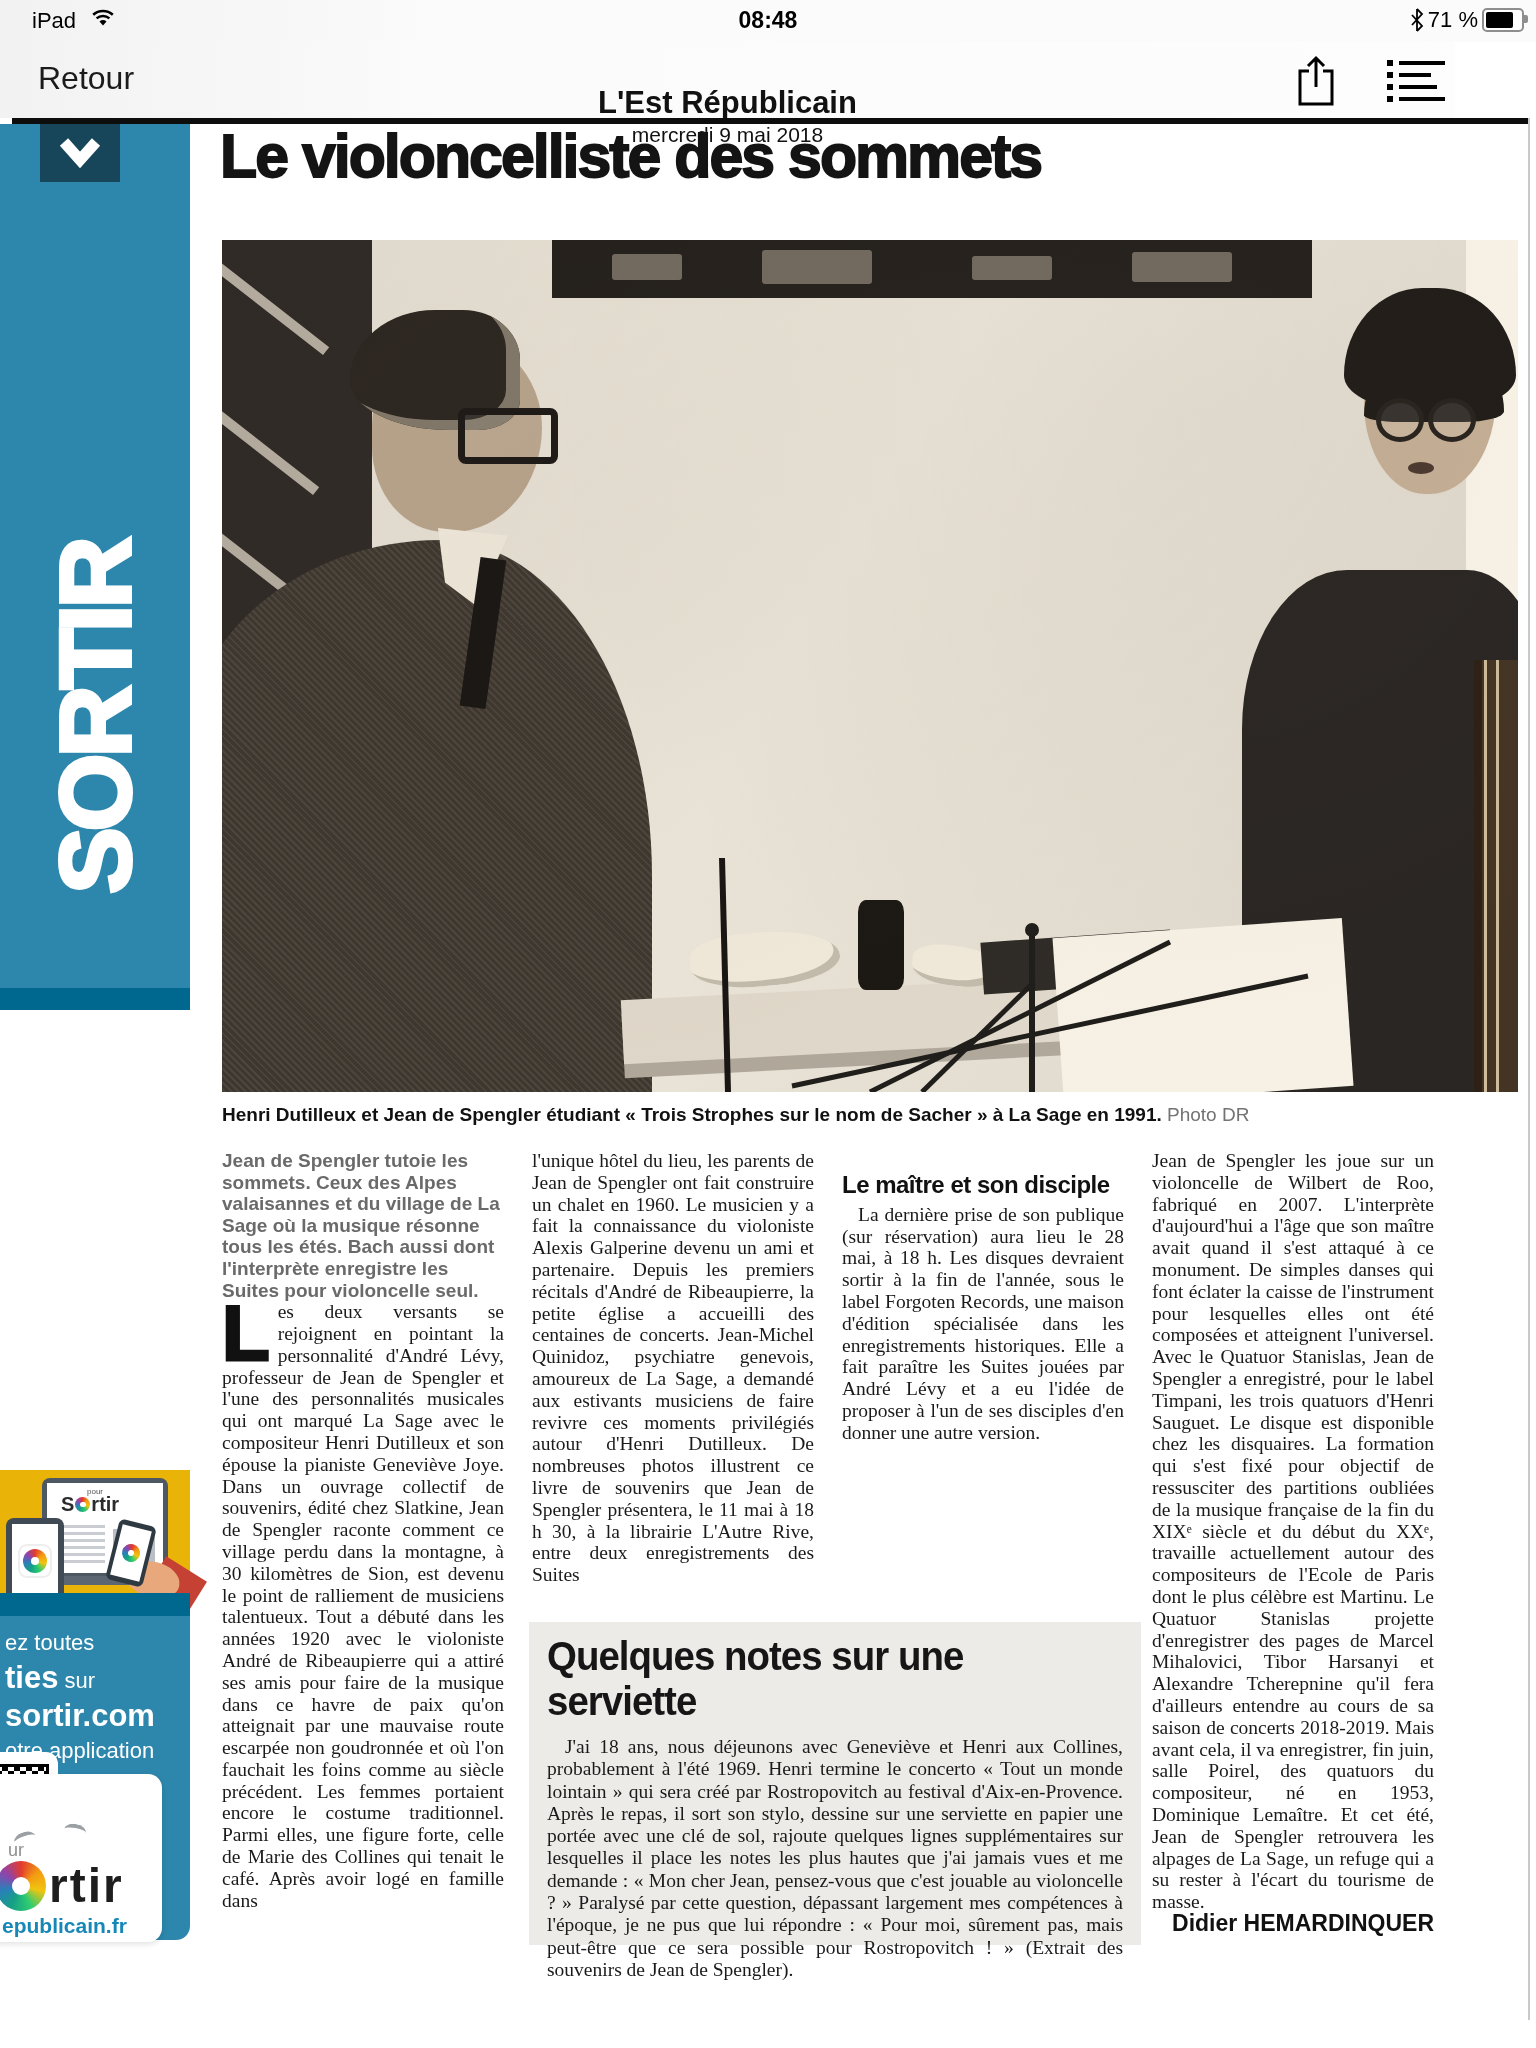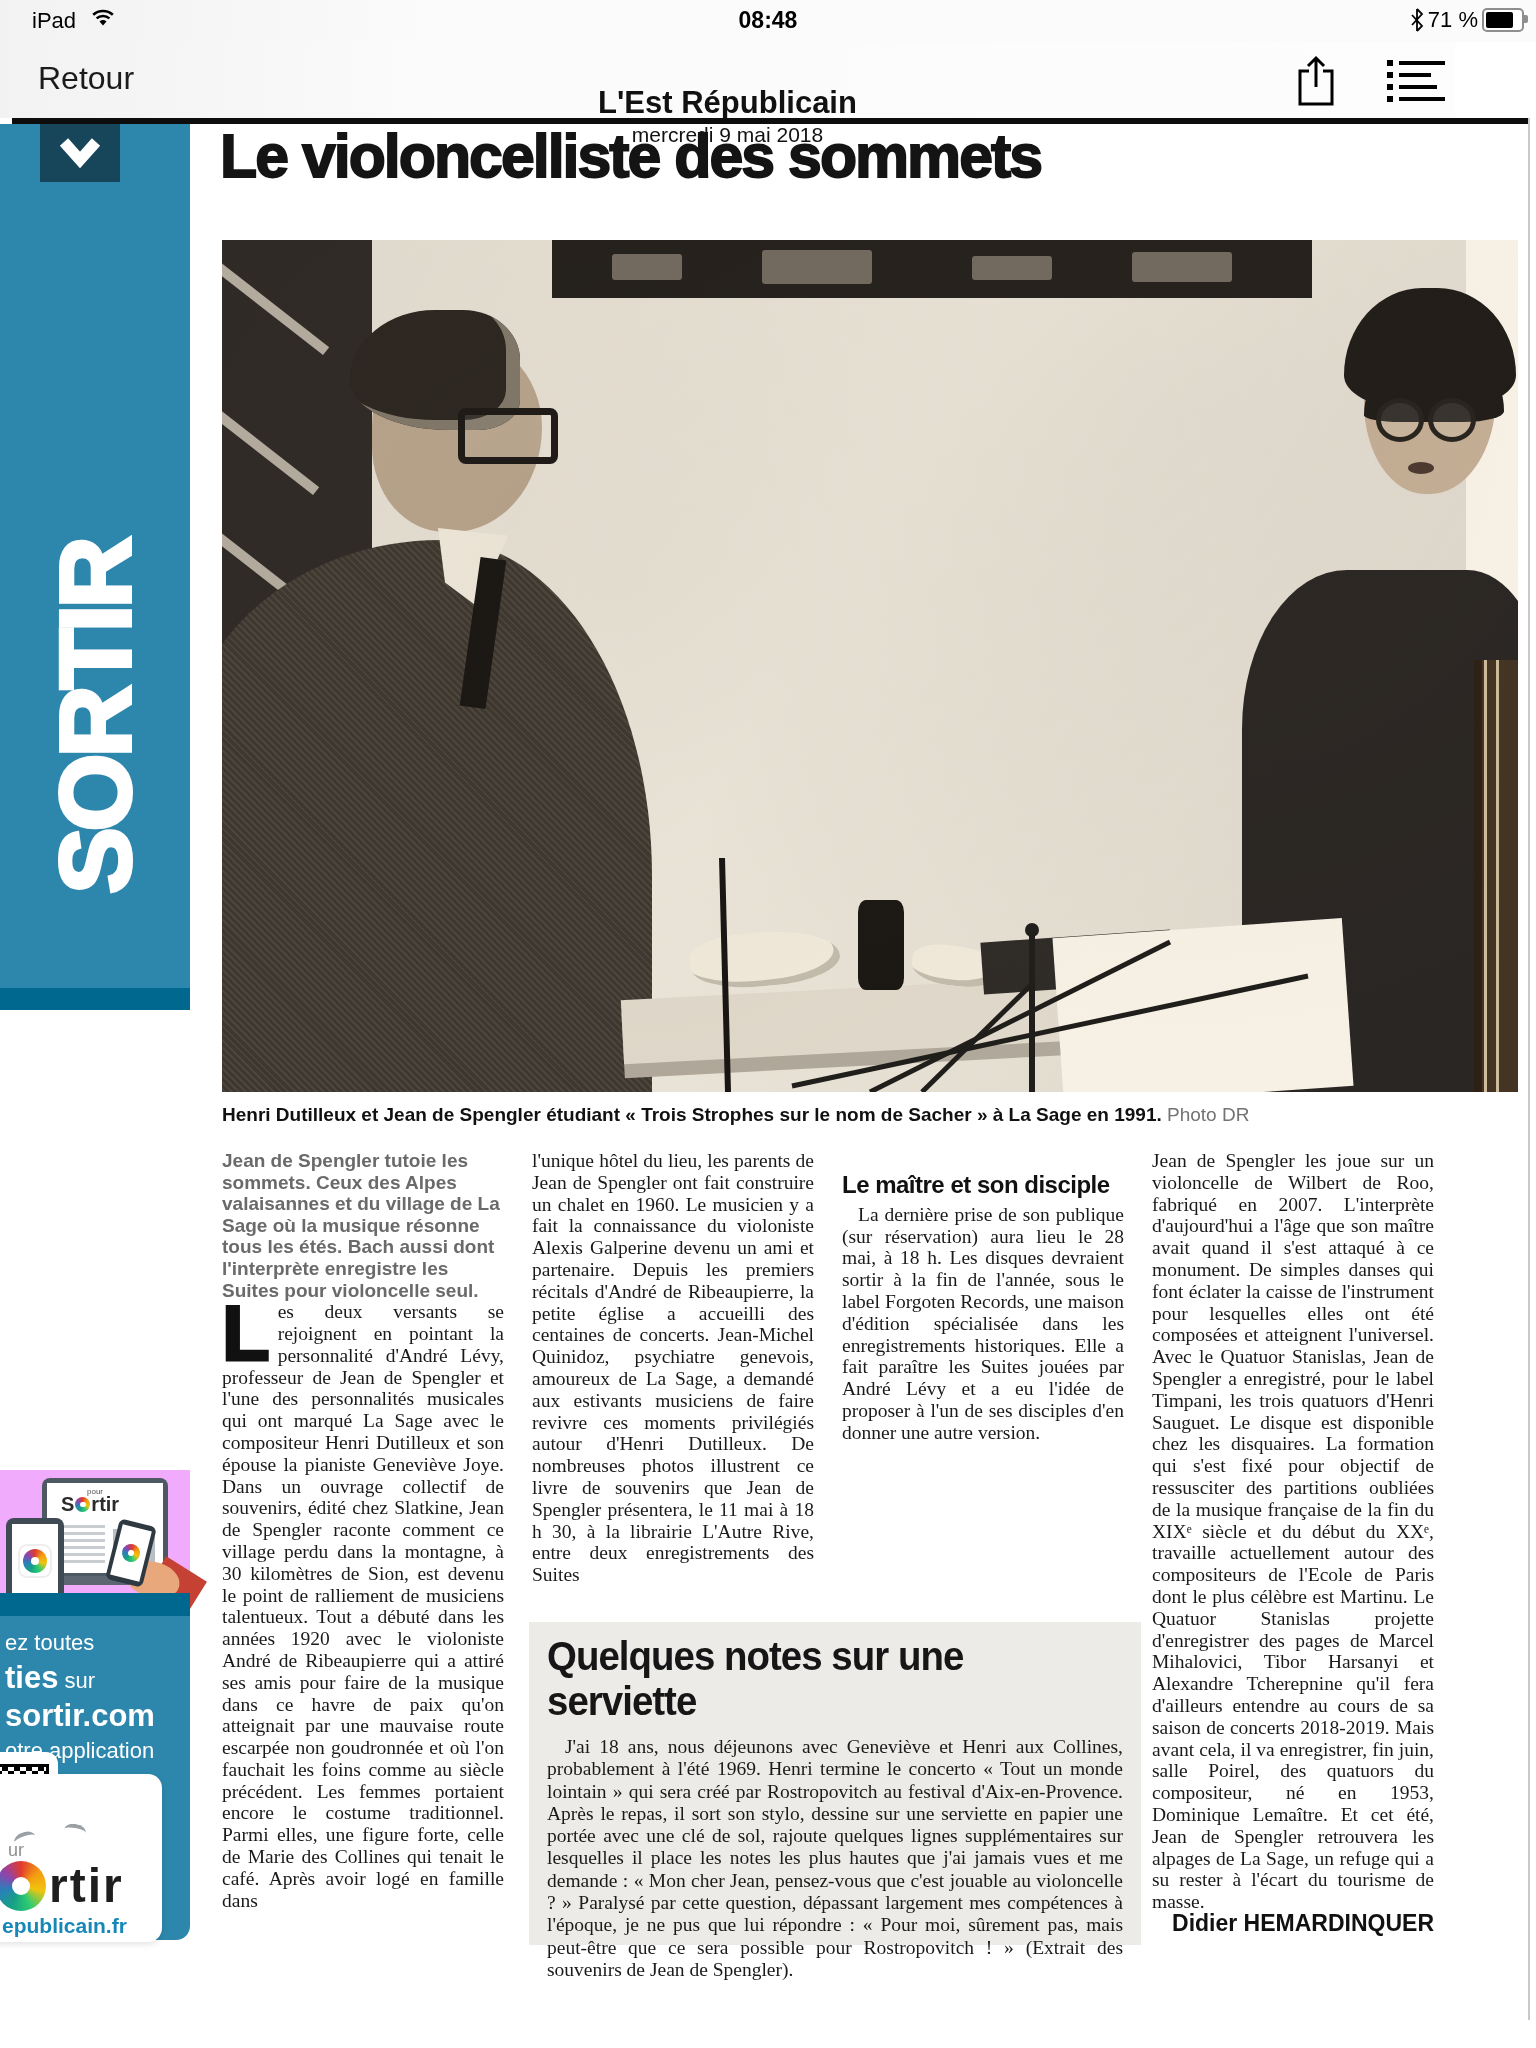--- a/index.html
+++ b/index.html
@@ -123,21 +123,21 @@
 
   
   .notes-box{position:absolute;left:529px;top:1622px;width:612px;height:323px;
     background:#edebe8;box-sizing:border-box;padding:10px 18px;}
   .notes-title{font-family:"Liberation Sans",sans-serif;font-weight:700;font-size:40px;
     letter-spacing:-1px;color:#161616;margin:2px 0 12px 0;transform:scaleX(.96);transform-origin:left;}
   .notes-text{font-family:"Liberation Serif",serif;font-size:19.5px;line-height:22.3px;
     color:#1a1a1a;text-align:justify;text-indent:18px;margin:0;}
 
   
-  .promo-illu{position:absolute;left:0;top:1470px;width:190px;height:123px;background:#f0abfc;}
+  .promo-illu{position:absolute;left:0;top:1470px;width:190px;height:123px;background:#eab308;}
   .il-laptop{position:absolute;left:42px;top:8px;width:126px;height:100px;
     background:#4d5863;border-radius:8px 8px 0 0;padding:5px;box-sizing:border-box;}
   .il-screen{width:100%;height:100%;background:#fff;position:relative;overflow:hidden;}
   .il-pour{position:absolute;left:40px;top:4px;font-size:8px;color:#555;}
   .il-logo{position:absolute;left:14px;top:10px;font-size:20px;font-weight:700;color:#2b2b2b;display:flex;align-items:center;}
   .pinwheel{border-radius:50%;background:conic-gradient(#e23b2e,#f39c12,#f1c40f,#2ecc71,#16a085,#2980b9,#8e44ad,#e23b2e);position:relative;display:inline-block;}
   .pinwheel:after{content:"";position:absolute;left:32%;top:32%;width:36%;height:36%;background:#fff;border-radius:50%;}
   .il-lines i{position:absolute;left:10px;height:3px;background:#c9ccd0;}
   .il-photo{position:absolute;right:8px;bottom:8px;width:42px;height:36px;background:#b9bfc5;}
   .il-base{position:absolute;left:30px;top:106px;width:150px;height:9px;background:#5b6672;border-radius:0 0 8px 8px;}

